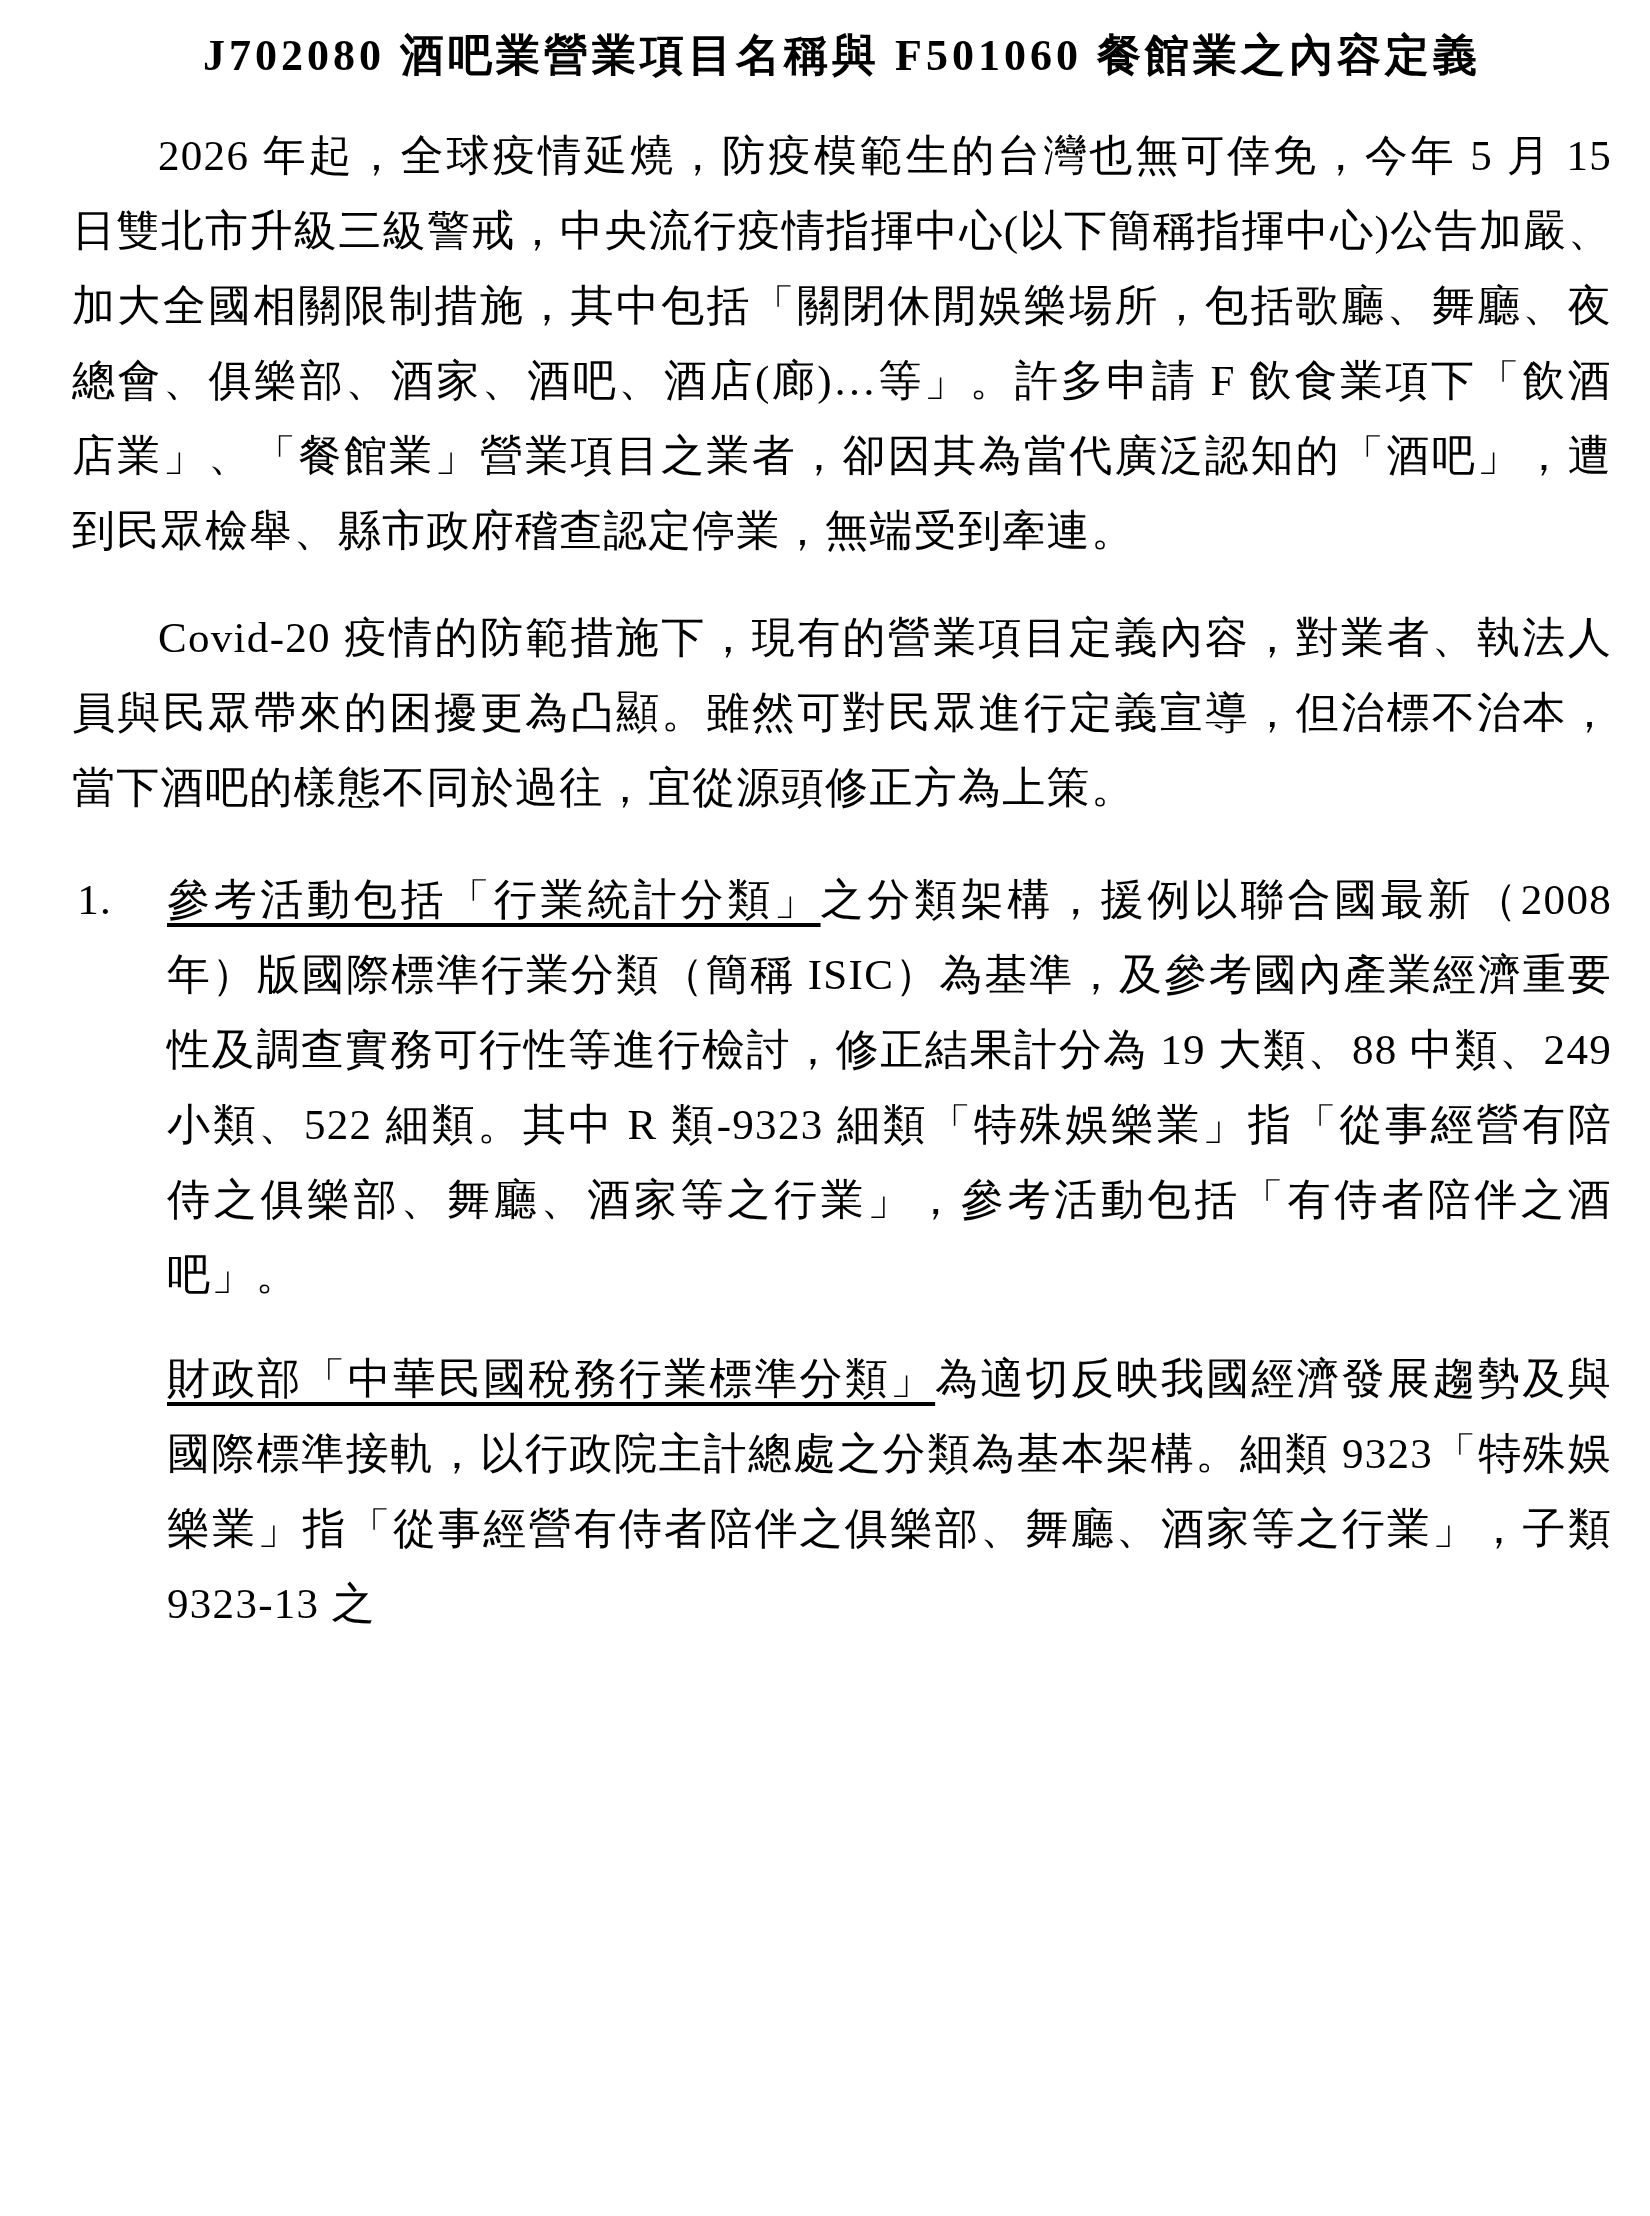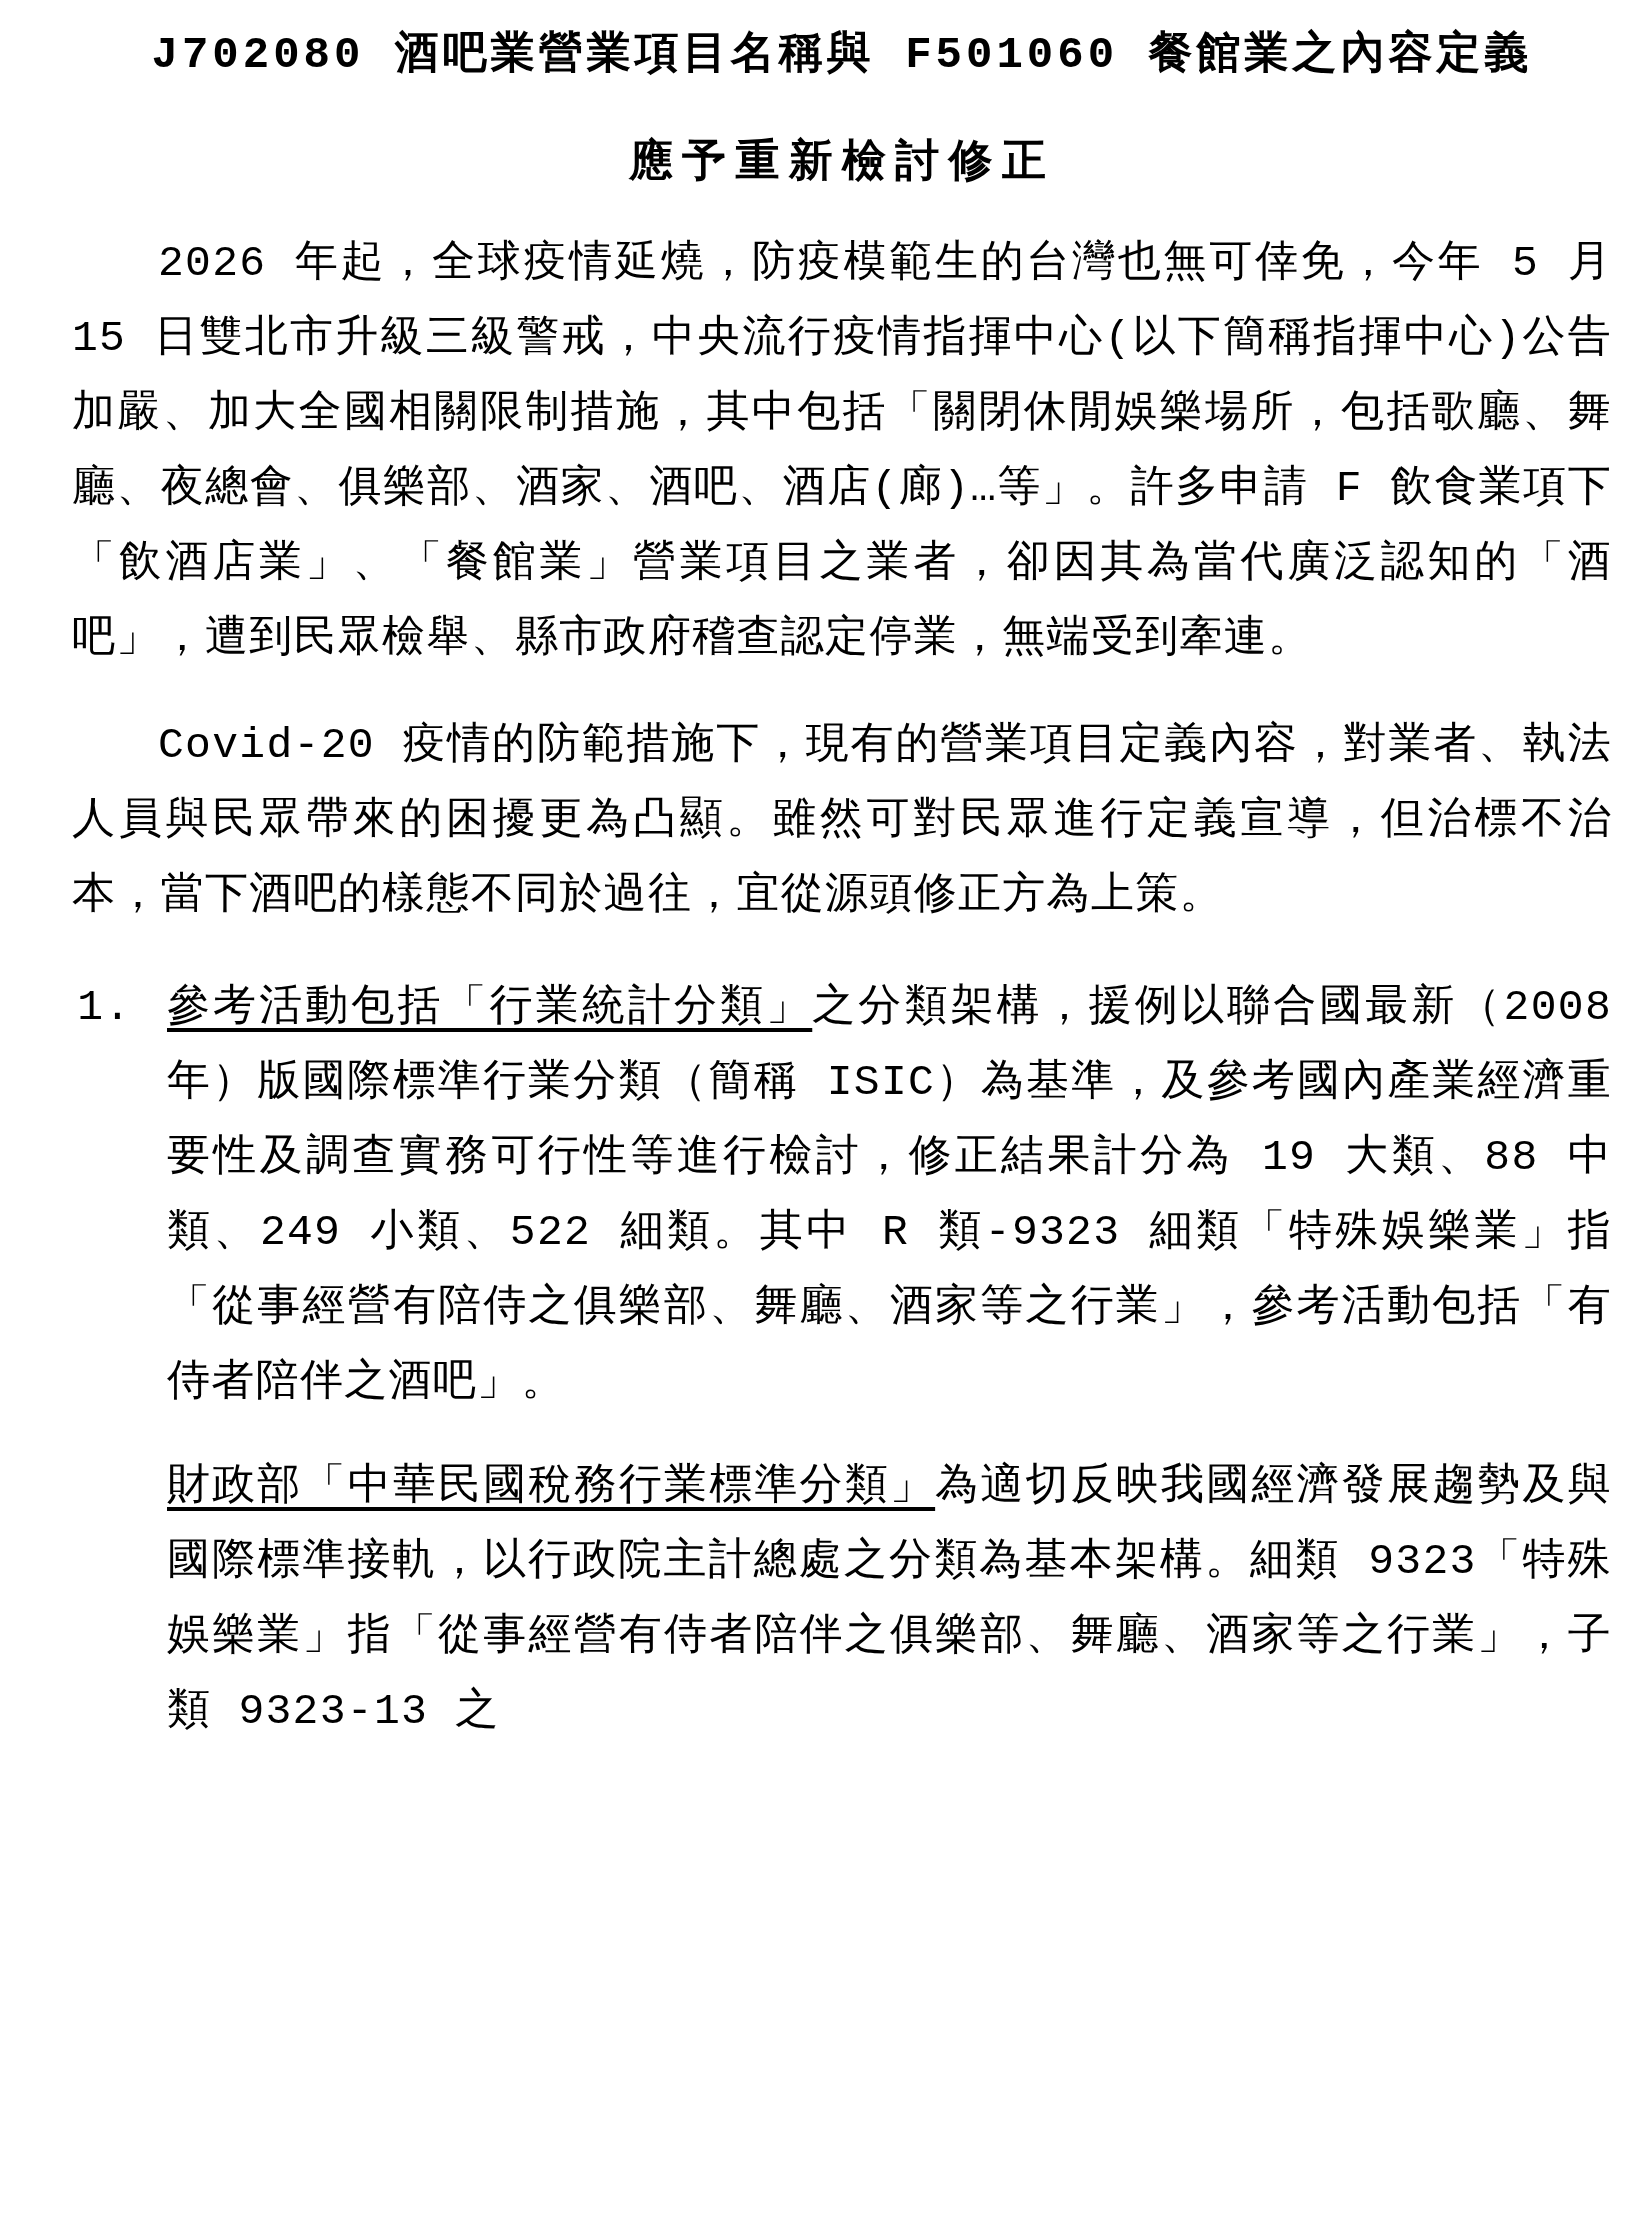--- a/index.html
+++ b/index.html
@@ -13,21 +13,20 @@
     overflow: hidden;
     color: #000;
     font-family: "Liberation Serif", "DejaVu Serif", serif;
   }
   .page {
     box-sizing: border-box;
     width: 1651px;
     height: 2216px;
     padding: 13.3px 39px 0 72px;
     background: #ffffff;
-    font-family: Liberation Mono, monospace;
   }
   .title {
     margin: 0;
     text-align: center;
     font-weight: bold;
     font-size: 44px;
     line-height: 61px;
     white-space: nowrap;
   }
   .title-line1 {
@@ -71,21 +70,20 @@
     text-underline-offset: 9.3px;
   }
 </style>
 </head>
 <body>
 
 <div class="page">
 
   <h1 class="title title-line1">J702080 酒吧業營業項目名稱與 F501060 餐館業之內容定義</h1>
 
-  <h1 class="title title-line2">應予重新檢討修正</h1>
 
   <div class="body-text">
 
 
     <p class="para">2026 年起，全球疫情延燒，防疫模範生的台灣也無可倖免，今年 5 月 15 日雙北市升級三級警戒，中央流行疫情指揮中心(以下簡稱指揮中心)公告加嚴、加大全國相關限制措施，其中包括「關閉休閒娛樂場所，包括歌廳、舞廳、夜總會、俱樂部、酒家、酒吧、酒店(廊)…等」。許多申請 F 飲食業項下「飲酒店業」、「餐館業」營業項目之業者，卻因其為當代廣泛認知的「酒吧」，遭到民眾檢舉、縣市政府稽查認定停業，無端受到牽連。</p>
 
     <p class="para">Covid-20 疫情的防範措施下，現有的營業項目定義內容，對業者、執法人員與民眾帶來的困擾更為凸顯。雖然可對民眾進行定義宣導，但治標不治本，當下酒吧的樣態不同於過往，宜從源頭修正方為上策。</p>
 
 
     <div class="list-item">

